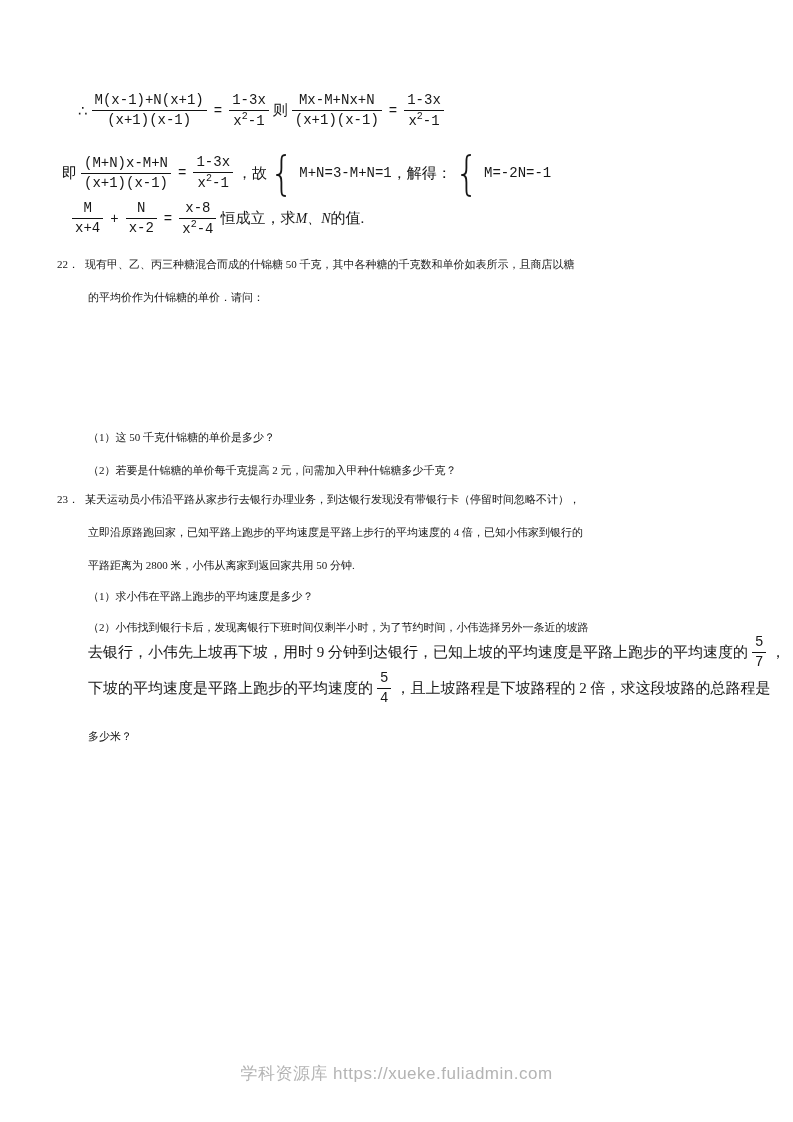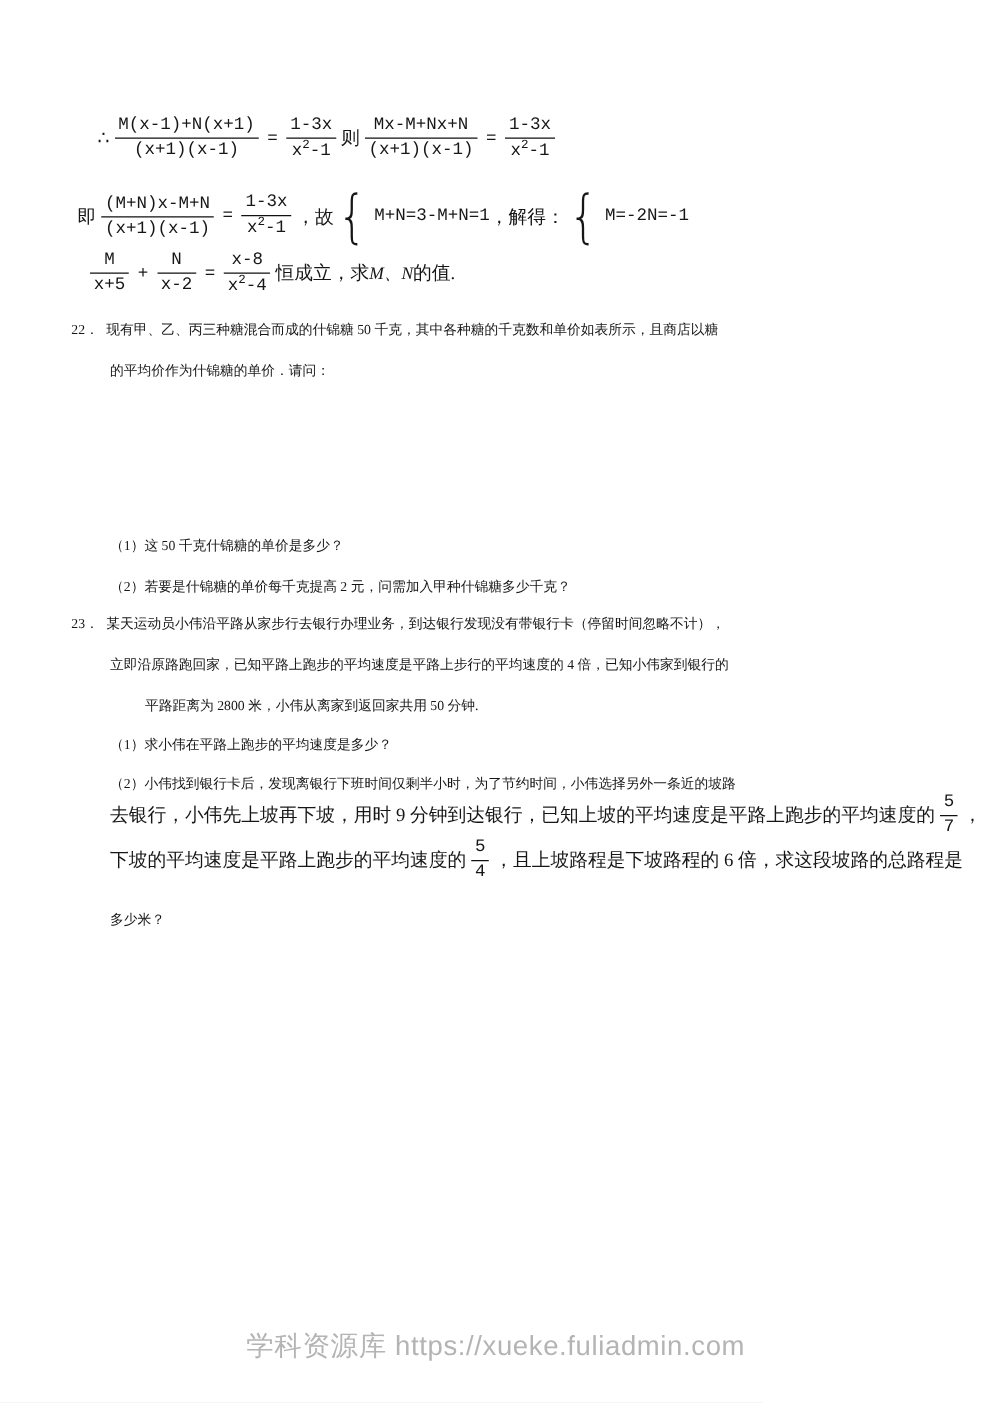--- a/index.html
+++ b/index.html
@@ -32,21 +32,21 @@
     font-size:15px; line-height:22px; padding:1px 2px; overflow:hidden;
   }
   .c0 { width:80px; } .c1 { width:63px; } .c2 { width:62px; } .c3 { width:64px; }
   tr.r-head td { height:28px; }
   tr.r-kg td { height:27px; }
   tr.r-price td { height:57px; }
   tr.r-price td.lbl { white-space:normal; word-break:break-all; }
 
   .footer {
     left:0; top:1062px; width:793px; text-align:center;
-    font-family:"Liberation Sans", sans-serif; font-size:22px; color:#b4b4b4;
+    font-family:"Liberation Sans", sans-serif; font-size:17px; color:#b4b4b4;
     letter-spacing:0.5px;
   }
 </style>
 </head>
 <body>
 
 <div class="page">
 
   <div class="abs fml" style="left:78px; top:92px;">
     <span class="cn"></span>
@@ -99,21 +99,21 @@
       <span class="sysrows">
         <span>M=-2</span>
         <span>N=-1</span>
       </span>
     </span>
   </div>
 
   <div class="abs fml" style="left:68px; top:200px;">
     <span class="frac">
       <span class="num">M</span>
-      <span class="den">x+5</span>
+      <span class="den">x+4</span>
     </span>
     <span class="op">+</span>
     <span class="frac">
       <span class="num">N</span>
       <span class="den">x-2</span>
     </span>
     <span class="op">=</span>
     <span class="frac">
       <span class="num">x-8</span>
       <span class="den"><span>x</span><sup>2</sup><span>-4</span></span>
@@ -129,39 +129,39 @@
   <div class="abs txt" style="left:88px; top:287px;">的平均价作为什锦糖的单价．请问：</div>
 
 
   <div class="abs txt" style="left:88px; top:427px;">（1）这 50 千克什锦糖的单价是多少？</div>
   <div class="abs txt" style="left:88px; top:460px;">（2）若要是什锦糖的单价每千克提高 2 元，问需加入甲种什锦糖多少千克？</div>
 
   <div class="abs txt" style="left:57px; top:489px;">
     <span class="num-label">23．</span><span>某天运动员小伟沿平路从家步行去银行办理业务，到达银行发现没有带银行卡（停留时间忽略不计），</span>
   </div>
   <div class="abs txt" style="left:88px; top:522px;">立即沿原路跑回家，已知平路上跑步的平均速度是平路上步行的平均速度的 4 倍，已知小伟家到银行的</div>
-  <div class="abs txt" style="left:88px; top:555px;margin-left:28px;">平路距离为 2800 米，小伟从离家到返回家共用 50 分钟.</div>
+  <div class="abs txt" style="left:88px; top:555px;">平路距离为 2800 米，小伟从离家到返回家共用 50 分钟.</div>
   <div class="abs txt" style="left:88px; top:586px;">（1）求小伟在平路上跑步的平均速度是多少？</div>
   <div class="abs txt" style="left:88px; top:617px;">（2）小伟找到银行卡后，发现离银行下班时间仅剩半小时，为了节约时间，小伟选择另外一条近的坡路</div>
 
   <div class="abs fml" style="left:88px; top:630px; height:44px;">
     <span class="cn">去银行，小伟先上坡再下坡，用时 9 分钟到达银行，已知上坡的平均速度是平路上跑步的平均速度的</span>
     <span class="frac">
       <span class="num">5</span>
       <span class="den">7</span>
     </span>
     <span class="cn">，</span>
   </div>
 
   <div class="abs fml" style="left:88px; top:666px; height:44px;">
     <span class="cn">下坡的平均速度是平路上跑步的平均速度的</span>
     <span class="frac">
       <span class="num">5</span>
       <span class="den">4</span>
     </span>
-    <span class="cn">，且上坡路程是下坡路程的 6 倍，求这段坡路的总路程是</span>
+    <span class="cn">，且上坡路程是下坡路程的 2 倍，求这段坡路的总路程是</span>
   </div>
 
   <div class="abs txt" style="left:88px; top:706px;margin-top:20px;">多少米？</div>
 
   <div class="abs footer">学科资源库 https://xueke.fuliadmin.com</div>
 
 </div>
 
 </body></html>

